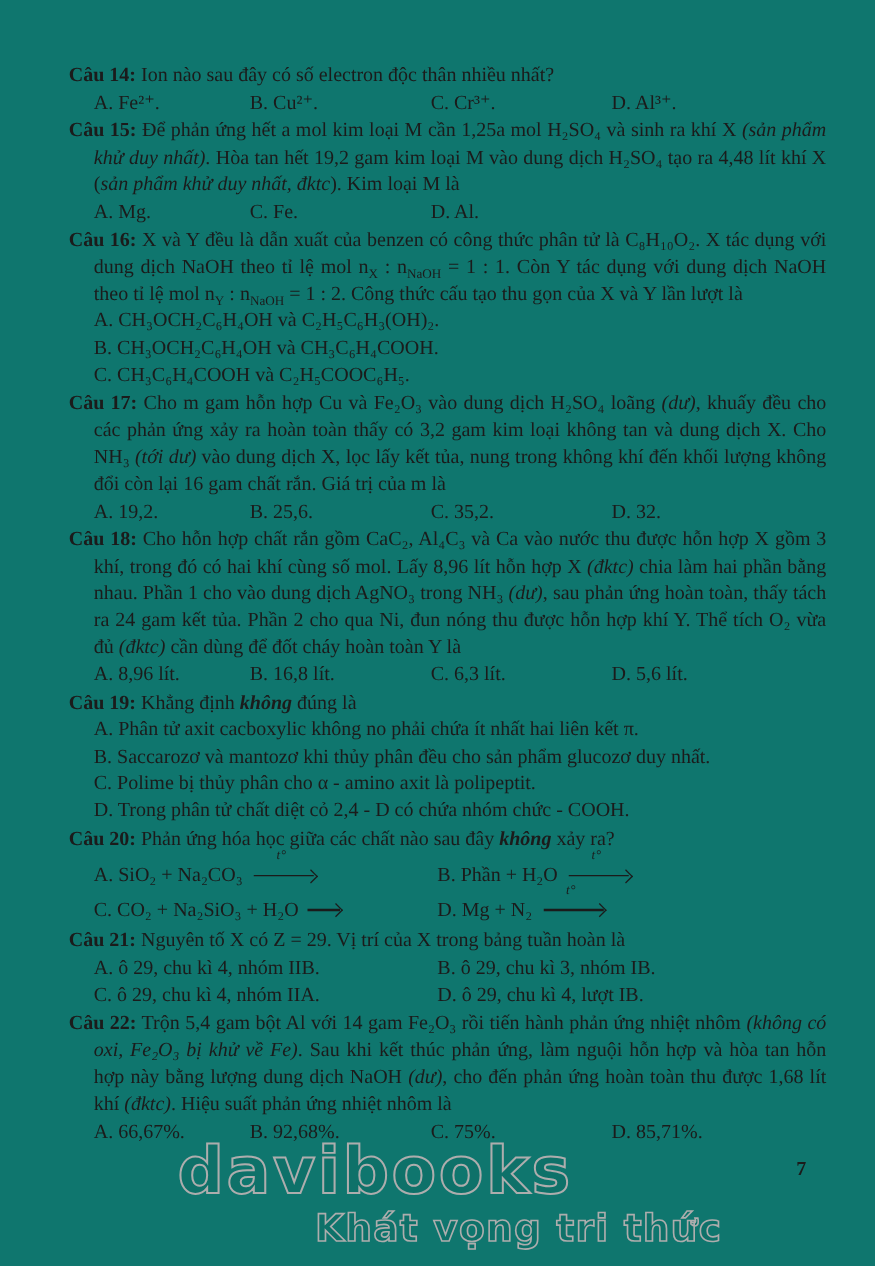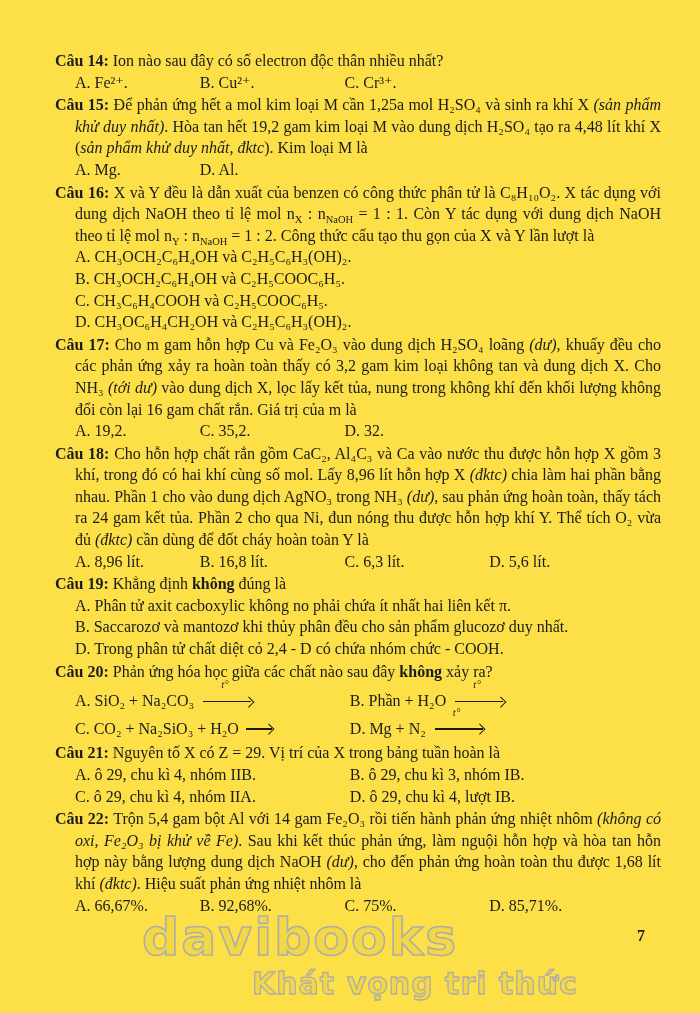--- a/index.html
+++ b/index.html
@@ -1,28 +1,28 @@
 <!DOCTYPE html>
 <html lang="vi"><head>
 <meta charset="utf-8">
 <style>
   html,body { margin:0; padding:0; background:#ffffff; }
   .page {
     position:relative; width:700px; height:1013px; overflow:hidden;
-    background:#fde047; color:#1b1b1b;
+    background:#0f766e; color:#1b1b1b;
     font-family:"Liberation Serif","DejaVu Serif",serif;
   }
   .content { position:absolute; top:50px; left:55px; width:606px; }
   .question { margin:0 0 1px 0; }
   .qbody {
     margin:0; font-size:16px; line-height:1.35; text-align:justify;
     padding-left:20px; text-indent:-20px;
   }
   .qlabel { font-weight:bold; }
-  .seg-bi { font-weight:bold; }
+  .seg-bi { font-style:italic; font-weight:bold; }
   sub { font-size:10.5px; line-height:0; }
   .opts { padding-left:20px; font-size:16px; line-height:1.35; }
   .opts.row  { display:grid; grid-template-columns:21.3% 24.7% 24.7% 29.3%; }
   .opts.grid2{ display:grid; grid-template-columns:46.9% 53.1%; }
   .opts.eq   { display:grid; grid-template-columns:46.9% 53.1%; row-gap:6px; padding-top:8px; padding-bottom:2px; }
   .opts.stack .opt { display:block; }
   .opt { white-space:nowrap; }
   .opts.stack .opt, .qbody { white-space:normal; }
   
   .eq-arrow { display:inline-block; position:relative; margin-left:9px; }
@@ -64,60 +64,63 @@
 <body>
 
 <div class="page">
   <div class="content" id="questions">
       <div class="question">
         <p class="qbody"><span class="qlabel">Câu 14:</span> <span>Ion nào sau đây có số electron độc thân nhiều nhất?</span></p>
         <div class="opts row">
           <div class="opt"><span>A.</span> <span>Fe²⁺.</span></div>
           <div class="opt"><span>B.</span> <span>Cu²⁺.</span></div>
           <div class="opt"><span>C.</span> <span>Cr³⁺.</span></div>
+          <div class="opt"><span>D.</span> <span>Al³⁺.</span></div>
         </div>
       </div>
       <div class="question">
         <p class="qbody"><span class="qlabel">Câu 15:</span> <span>Để phản ứng hết a mol kim loại M cần 1,25a mol H₂SO₄ và sinh ra khí X </span><i>(sản phẩm khử duy nhất)</i><span>. Hòa tan hết 19,2 gam kim loại M vào dung dịch H₂SO₄ tạo ra 4,48 lít khí X (</span><i>sản phẩm khử duy nhất, đktc</i><span>). Kim loại M là</span></p>
         <div class="opts row">
           <div class="opt"><span>A.</span> <span>Mg.</span></div>
+          <div class="opt"><span>C.</span> <span>Fe.</span></div>
           <div class="opt"><span>D.</span> <span>Al.</span></div>
         </div>
       </div>
       <div class="question">
         <p class="qbody"><span class="qlabel">Câu 16:</span> <span>X và Y đều là dẫn xuất của benzen có công thức phân tử là C₈H₁₀O₂. X tác dụng với dung dịch NaOH theo tỉ lệ mol n</span><sub>X</sub><span> : n</span><sub>NaOH</sub><span> = 1 : 1. Còn Y tác dụng với dung dịch NaOH theo tỉ lệ mol n</span><sub>Y</sub><span> : n</span><sub>NaOH</sub><span> = 1 : 2. Công thức cấu tạo thu gọn của X và Y lần lượt là</span></p>
         <div class="opts stack">
           <div class="opt"><span>A.</span> <span>CH₃OCH₂C₆H₄OH và C₂H₅C₆H₃(OH)₂.</span></div>
-          <div class="opt"><span>B.</span> <span>CH₃OCH₂C₆H₄OH và C₂H₅COOC₆H₅.</span></div>
+          <div class="opt"><span>B.</span> <span>CH₃OCH₂C₆H₄OH và CH₃C₆H₄COOH.</span></div>
           <div class="opt"><span>C.</span> <span>CH₃C₆H₄COOH và C₂H₅COOC₆H₅.</span></div>
-          <div class="opt"><span>D.</span> <span>CH₃OC₆H₄CH₂OH và C₂H₅C₆H₃(OH)₂.</span></div>
         </div>
       </div>
       <div class="question">
         <p class="qbody"><span class="qlabel">Câu 17:</span> <span>Cho m gam hỗn hợp Cu và Fe₂O₃ vào dung dịch H₂SO₄ loãng </span><i>(dư)</i><span>, khuấy đều cho các phản ứng xảy ra hoàn toàn thấy có 3,2 gam kim loại không tan và dung dịch X. Cho NH₃ </span><i>(tới dư)</i><span> vào dung dịch X, lọc lấy kết tủa, nung trong không khí đến khối lượng không đổi còn lại 16 gam chất rắn. Giá trị của m là</span></p>
         <div class="opts row">
           <div class="opt"><span>A.</span> <span>19,2.</span></div>
+          <div class="opt"><span>B.</span> <span>25,6.</span></div>
           <div class="opt"><span>C.</span> <span>35,2.</span></div>
           <div class="opt"><span>D.</span> <span>32.</span></div>
         </div>
       </div>
       <div class="question">
         <p class="qbody"><span class="qlabel">Câu 18:</span> <span>Cho hỗn hợp chất rắn gồm CaC₂, Al₄C₃ và Ca vào nước thu được hỗn hợp X gồm 3 khí, trong đó có hai khí cùng số mol. Lấy 8,96 lít hỗn hợp X </span><i>(đktc)</i><span> chia làm hai phần bằng nhau. Phần 1 cho vào dung dịch AgNO₃ trong NH₃ </span><i>(dư)</i><span>, sau phản ứng hoàn toàn, thấy tách ra 24 gam kết tủa. Phần 2 cho qua Ni, đun nóng thu được hỗn hợp khí Y. Thể tích O₂ vừa đủ </span><i>(đktc)</i><span> cần dùng để đốt cháy hoàn toàn Y là</span></p>
         <div class="opts row">
           <div class="opt"><span>A.</span> <span>8,96 lít.</span></div>
           <div class="opt"><span>B.</span> <span>16,8 lít.</span></div>
           <div class="opt"><span>C.</span> <span>6,3 lít.</span></div>
           <div class="opt"><span>D.</span> <span>5,6 lít.</span></div>
         </div>
       </div>
       <div class="question">
         <p class="qbody"><span class="qlabel">Câu 19:</span> <span>Khẳng định </span><span class="seg-bi">không</span><span> đúng là</span></p>
         <div class="opts stack">
           <div class="opt"><span>A.</span> <span>Phân tử axit cacboxylic không no phải chứa ít nhất hai liên kết π.</span></div>
           <div class="opt"><span>B.</span> <span>Saccarozơ và mantozơ khi thủy phân đều cho sản phẩm glucozơ duy nhất.</span></div>
+          <div class="opt"><span>C.</span> <span>Polime bị thủy phân cho α - amino axit là polipeptit.</span></div>
           <div class="opt"><span>D.</span> <span>Trong phân tử chất diệt cỏ 2,4 - D có chứa nhóm chức - COOH.</span></div>
         </div>
       </div>
       <div class="question">
         <p class="qbody"><span class="qlabel">Câu 20:</span> <span>Phản ứng hóa học giữa các chất nào sau đây </span><span class="seg-bi">không</span><span> xảy ra?</span></p>
         <div class="opts eq">
           <div class="opt"><span>A.</span> <span>SiO₂ + Na₂CO₃</span><span class="eq-arrow"><span class="t-label">t°</span><span class="shaft"></span></span></div>
           <div class="opt"><span>B.</span> <span>Phần + H₂O</span><span class="eq-arrow"><span class="t-label">t°</span><span class="shaft"></span></span></div>
           <div class="opt"><span>C.</span> <span>CO₂ + Na₂SiO₃ + H₂O</span><span class="eq-arrow plain"><span class="shaft"></span></span></div>
           <div class="opt"><span>D.</span> <span>Mg + N₂</span><span class="eq-arrow"><span class="t-label">t°</span><span class="shaft"></span></span></div>

